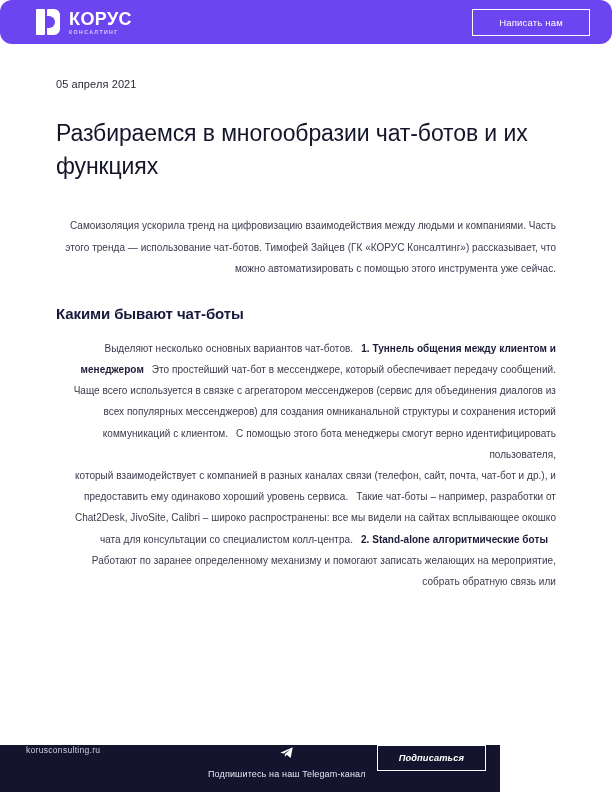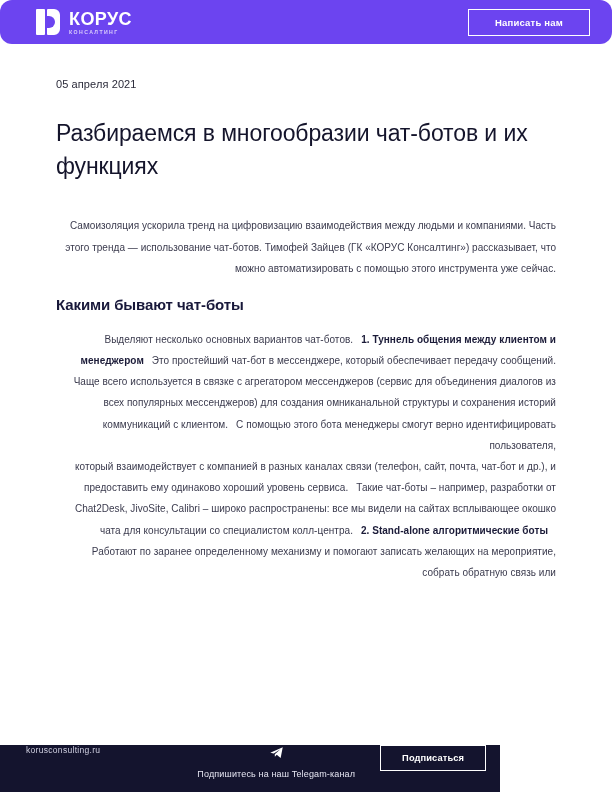--- a/index.html
+++ b/index.html
@@ -69,21 +69,21 @@
     color: #d9cdfb;
     letter-spacing: 1.4px;
     margin-top: 2px;
   }
   .header-btn {
     border: 1px solid #ffffff;
     background: transparent;
     color: #ffffff;
     font-family: "Liberation Sans", sans-serif;
     font-size: 9.5px;
-    font-weight: bold;
+    font-weight: normal;
     padding: 7px 26px;
     cursor: pointer;
     letter-spacing: 0.2px;
   }
 
   
   .article {
     padding: 34px 56px 0 56px;
   }
   .date {
@@ -104,21 +104,21 @@
     margin-top: 33px;
   }
   p.body {
     font-size: 10px;
     line-height: 2.12;
     color: #3a3a4d;
     letter-spacing: 0.04px;
     text-align: right;
   }
   .subhead {
-    margin-top: 17px;
+    margin-top: 26px;
     font-size: 15px;
     font-weight: bold;
     color: #18183a;
     letter-spacing: -0.1px;
   }
   .section-body {
     margin-top: 16px;
   }
   .b { font-weight: bold; color: #1b1b38; }
   .sp { display: inline-block; width: 8px; }
@@ -146,30 +146,31 @@
     margin-left: auto;
     flex-direction: column;
   }
   .tg-icon { width: 15px; height: 15px; display: block; }
   .footer-tg-text {
     font-size: 9px;
     color: #e6e6f2;
     letter-spacing: 0.15px;
   }
   .footer-btn {
-    margin-left: 25px;
+    margin-left: 11px;
     border: 1px solid #ffffff;
     background: transparent;
     color: #ffffff;
     font-family: "Liberation Sans", sans-serif;
     font-size: 9.3px;
     font-weight: bold;
     padding: 7px 21px;
     cursor: pointer;
     letter-spacing: 0.1px;
+    font-style: italic;
   }
 </style>
 </head>
 <body>
 
 <div class="header">
   <div class="logo">
     <div class="logo-mark">
       <span class="bar-left"></span>
       <span class="bar-right"></span>

